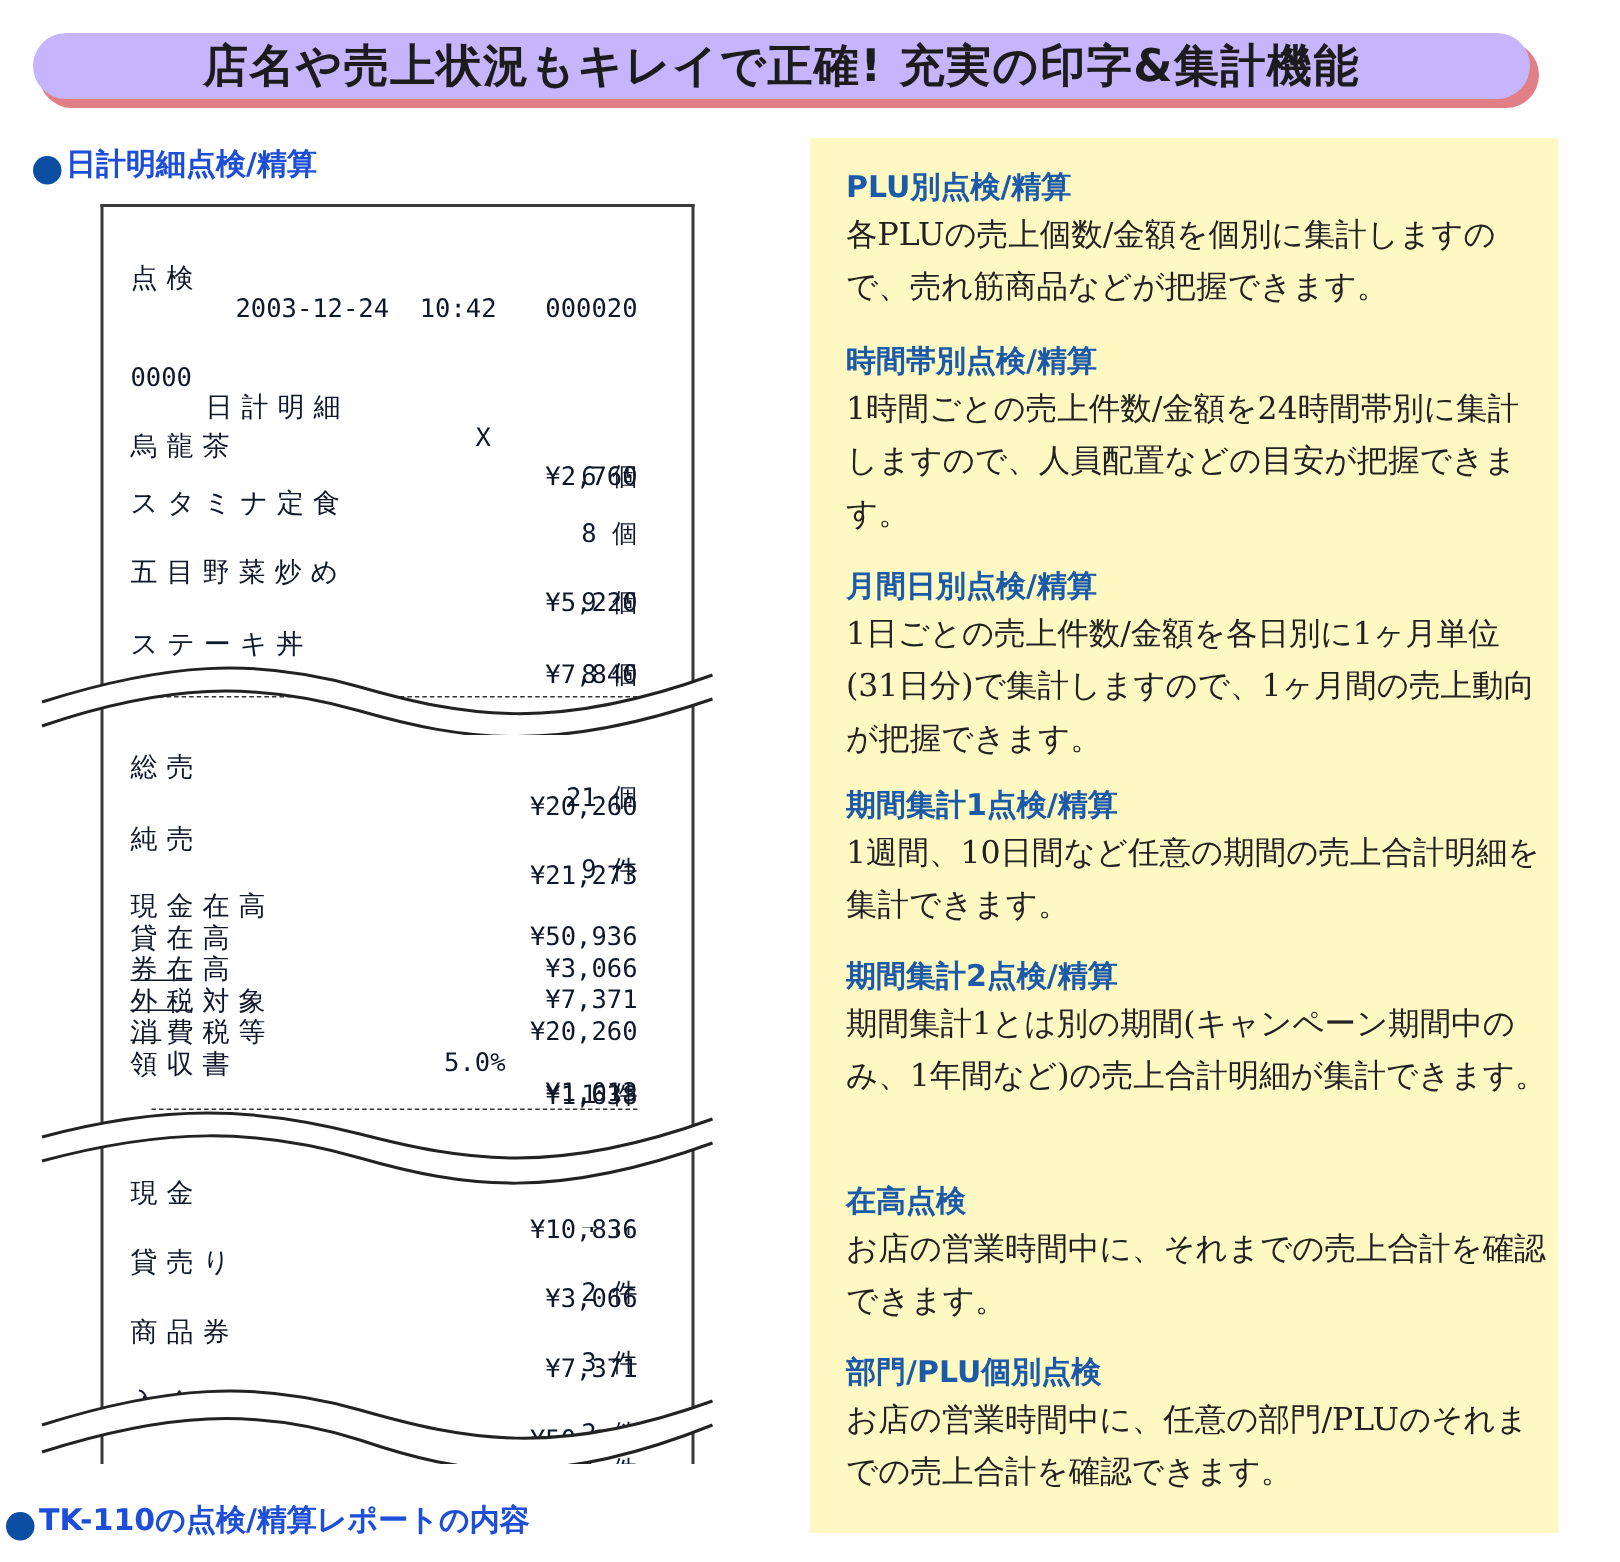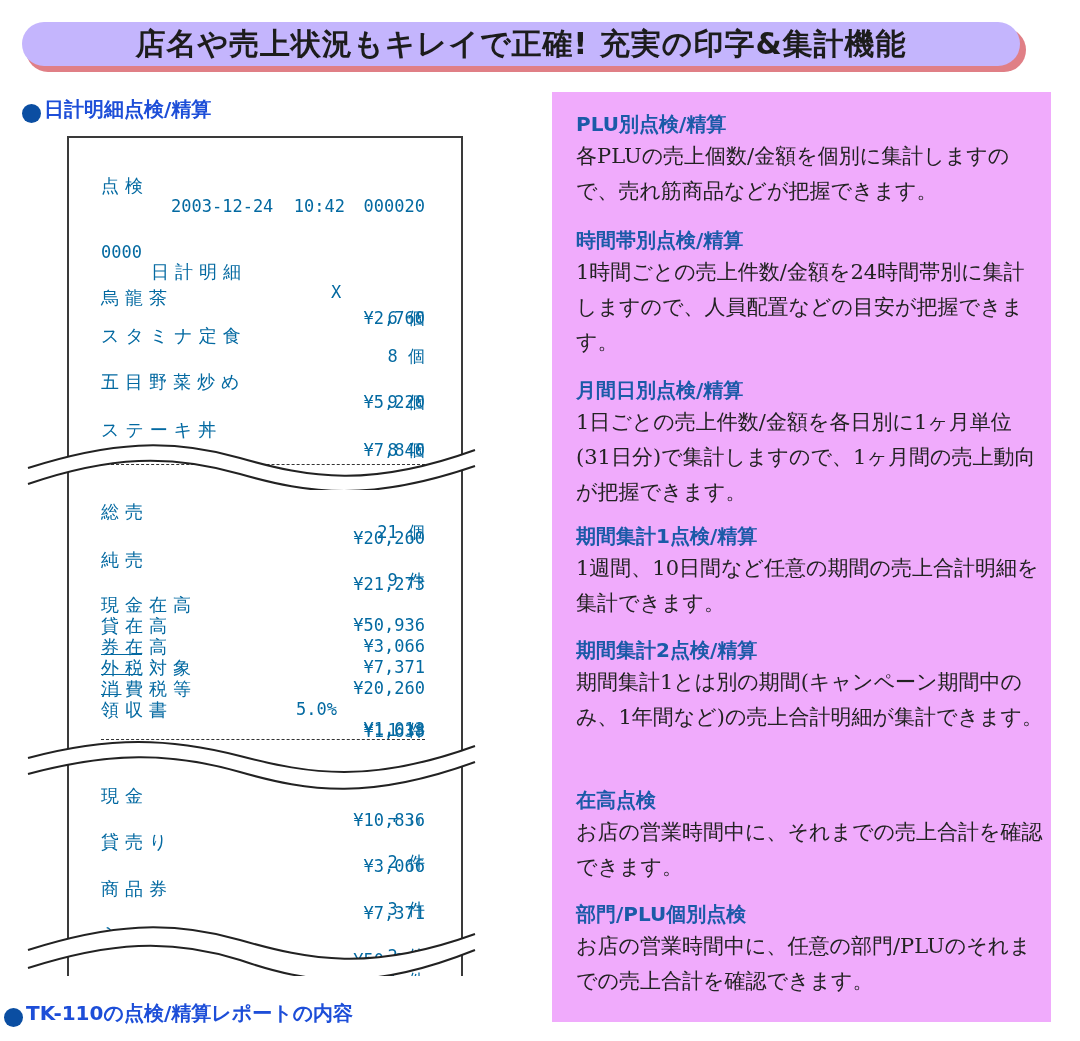--- a/index.html
+++ b/index.html
@@ -36,38 +36,38 @@
   .heading-top { left: 22px; top: 96px; }
   .heading-bottom { left: 4px; top: 1000px; }
 
   
   .receipt {
     position: absolute; left: 67px; top: 136px; width: 392px; height: 843px;
     border-left: 2px solid #3a3a3a; border-right: 2px solid #3a3a3a;
     border-top: 2px solid #3a3a3a; background: #fff;
   }
   .receipt-line {
-    position: absolute; left: 32px; right: 36px;
+    position: absolute; left: 18px; right: 36px;
     font-family: "DejaVu Sans Mono", "Liberation Mono", monospace;
-    font-size: 17px; line-height: 20px; color: #0369a1; white-space: pre;
+    font-size: 17px; line-height: 20px; color: #0f172a; white-space: pre;
   }
   .r-label { position: absolute; left: 0; letter-spacing: 6px; font-family: "DejaVu Sans", sans-serif; font-size: 18px; }
   .r-val { position: absolute; right: 0; text-align: left; }
   .dash {
     position: absolute; left: 32px; right: 36px; height: 0;
     border-top: 1.5px dashed #333;
   }
   .wave {
     position: absolute; left: 20px; width: 460px; height: 50px;
   }
 
   
   .panel {
-    position: absolute; left: 552px; top: 92px; width: 499px; height: 930px;
-    background: #f0abfc;
+    position: absolute; left: 540px; top: 92px; width: 499px; height: 930px;
+    background: #fef9c3;
   }
   .feature { position: absolute; left: 24px; width: 470px; }
   .feature-title {
     font-family: "DejaVu Sans", sans-serif; font-weight: bold;
     font-size: 20px; color: #1b5aa8; line-height: 28px; white-space: nowrap;
   }
   .feature-desc {
     font-family: "DejaVu Serif", "Liberation Serif", serif;
     font-size: 21px; line-height: 35px; color: #222; margin-top: 1px;
   }

